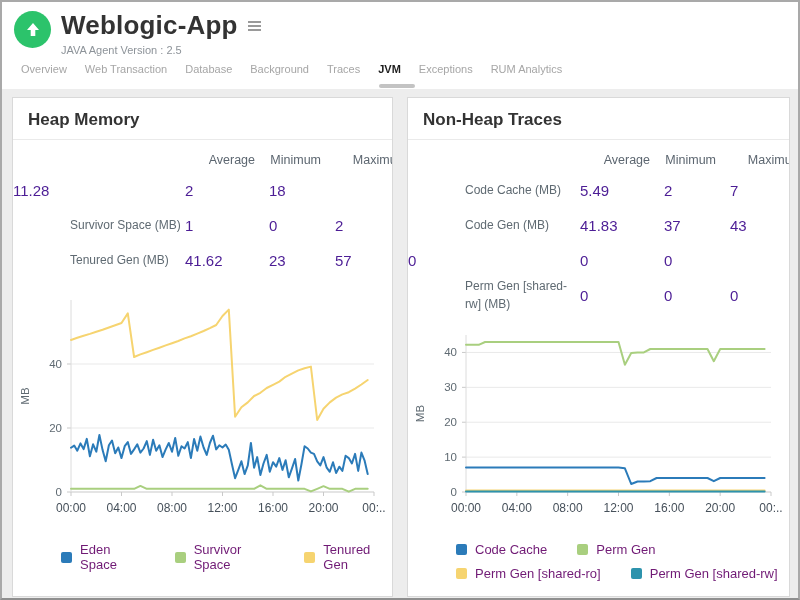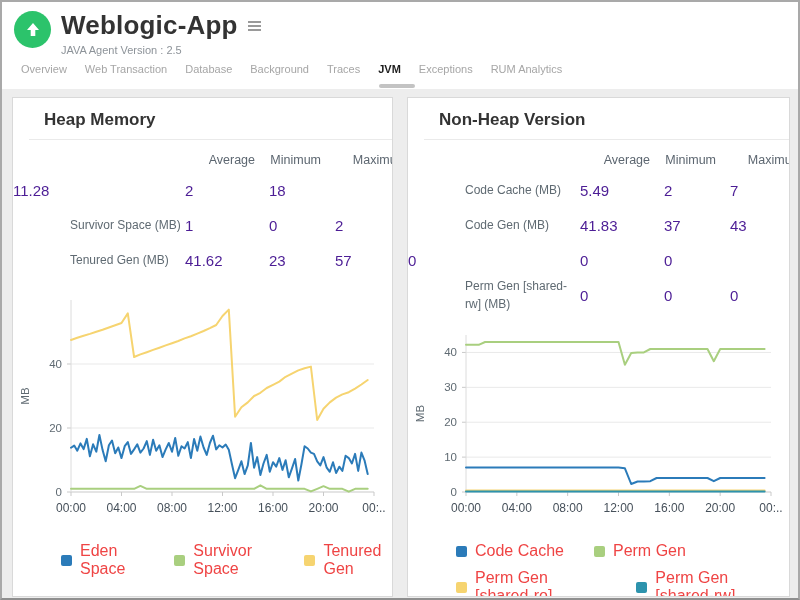--- a/index.html
+++ b/index.html
@@ -24,21 +24,21 @@
 
   
   .scroll-strip { height:5px; background:#fff; position:relative; }
   .scroll-thumb { position:absolute; left:377px; top:0; width:36px; height:4px; background:#c3c3c3; border-radius:2px; cursor:pointer; }
 
   
   .content { flex:1; background:#ededed; padding:8px 8px 0 10px; display:flex; gap:14px; }
   .panel { background:#fff; border:1px solid #d9d9d9; height:500px; overflow:hidden; }
   .panel.left { flex:0 0 381px; }
   .panel.right { flex:1; }
-  .panel-hd { padding:12px 14px 9px 15px; border-bottom:1px solid #eaeaea;margin-left:16px; }
+  .panel-hd { padding:12px 14px 9px 15px; border-bottom:1px solid #eaeaea; }
   .panel-title { font-size:17px; font-weight:600; color:#333; }
 
   
   .tbl { width:337px; margin-top:6px; }
   .trow { display:grid; grid-template-columns:172px 84px 66px 72px; align-items:center; min-height:35px; }
   .trow.head { min-height:27px; }
   .lbl { padding-left:57px; font-size:12px; color:#5f6a72; line-height:1.45; }
   .chead { font-size:12.5px; color:#5c6670; text-align:right; padding-right:14px; }
   .chead.last { padding-right:0; }
   .num { font-size:15px; font-weight:400; color:#4c1d95; padding-right:14px; }
@@ -47,21 +47,21 @@
   .chart { width:100%; display:block; margin-top:10px; }
   .chart.heap { height:240px; }
   .chart.nonheap { height:205px; }
   svg text { font-family:"Liberation Sans", sans-serif; }
 
   
   .legend { margin-top:14px; padding-left:48px; }
   .legend-row { display:flex; align-items:center; gap:30px; margin-bottom:9px; }
   .legend-item { display:flex; align-items:center; gap:8px; cursor:pointer; }
   .swatch { width:11px; height:11px; border-radius:2px; flex:0 0 auto; }
-  .legend-label { font-size:16px; color:#ef4444; }
+  .legend-label { font-size:13px; color:#701a75; }
 </style>
 </head>
 <body>
 
 <div class="frame">
 
   <header class="hdr">
     <div class="app-icon" style="background: rgb(44, 195, 107);">
       <svg width="18" height="18" viewBox="0 0 18 18">
         <path d="M9 2 L15 9 L11.3 9 L11.3 15 L6.7 15 L6.7 9 L3 9 Z" fill="#ffffff"></path>
@@ -169,21 +169,21 @@
           <span class="legend-item">
             <span class="swatch" style="background: rgb(246, 212, 112);"></span>
             <span class="legend-label">Tenured Gen</span>
           </span>
         </div>
       </div>
     </section>
 
     <section class="panel right">
       <div class="panel-hd">
-        <div class="panel-title">Non-Heap Version</div>
+        <div class="panel-title">Non-Heap Traces</div>
       </div>
       <div class="tbl">
         <div class="trow head">
           <div></div>
           <div class="chead">Average</div>
           <div class="chead">Minimum</div>
           <div class="chead last">Maximum</div>
         </div>
         <div class="trow">
           <div class="lbl">Code Cache (MB)</div>

